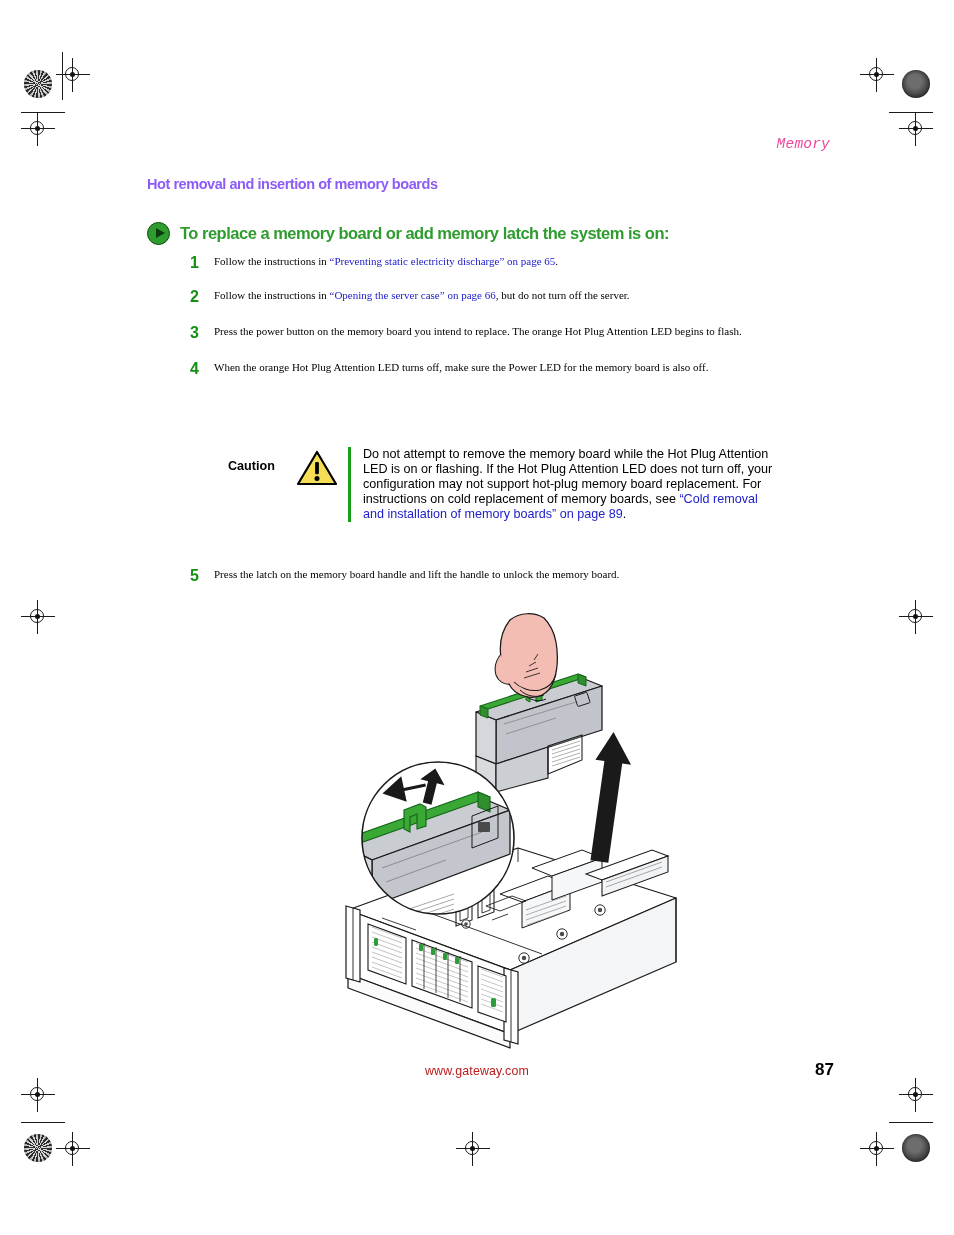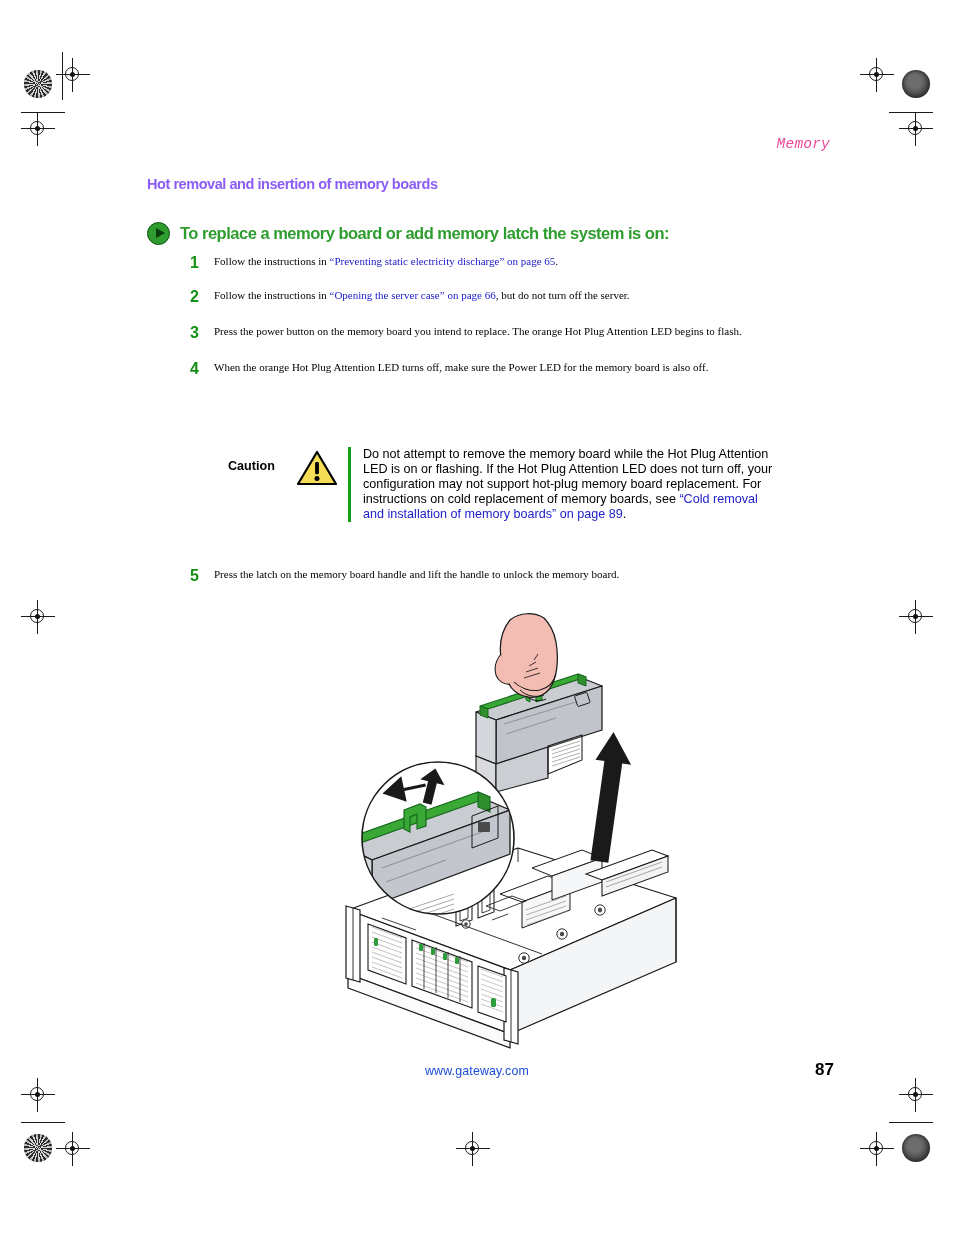--- a/index.html
+++ b/index.html
@@ -241,21 +241,21 @@
     height: 440px;
   }
 
   
   .footer-url {
     position: absolute;
     left: 425px;
     top: 1064px;
     font-family: "Liberation Sans", sans-serif;
     font-size: 12.4px;
-    color: #1d4ed8;
+    color: #b91c1c;
     letter-spacing: .15px;
   }
   .footer-page {
     position: absolute;
     right: 120px;
     top: 1060px;
     font-family: "Liberation Sans", sans-serif;
     font-weight: bold;
     font-size: 17px;
     color: #000;

